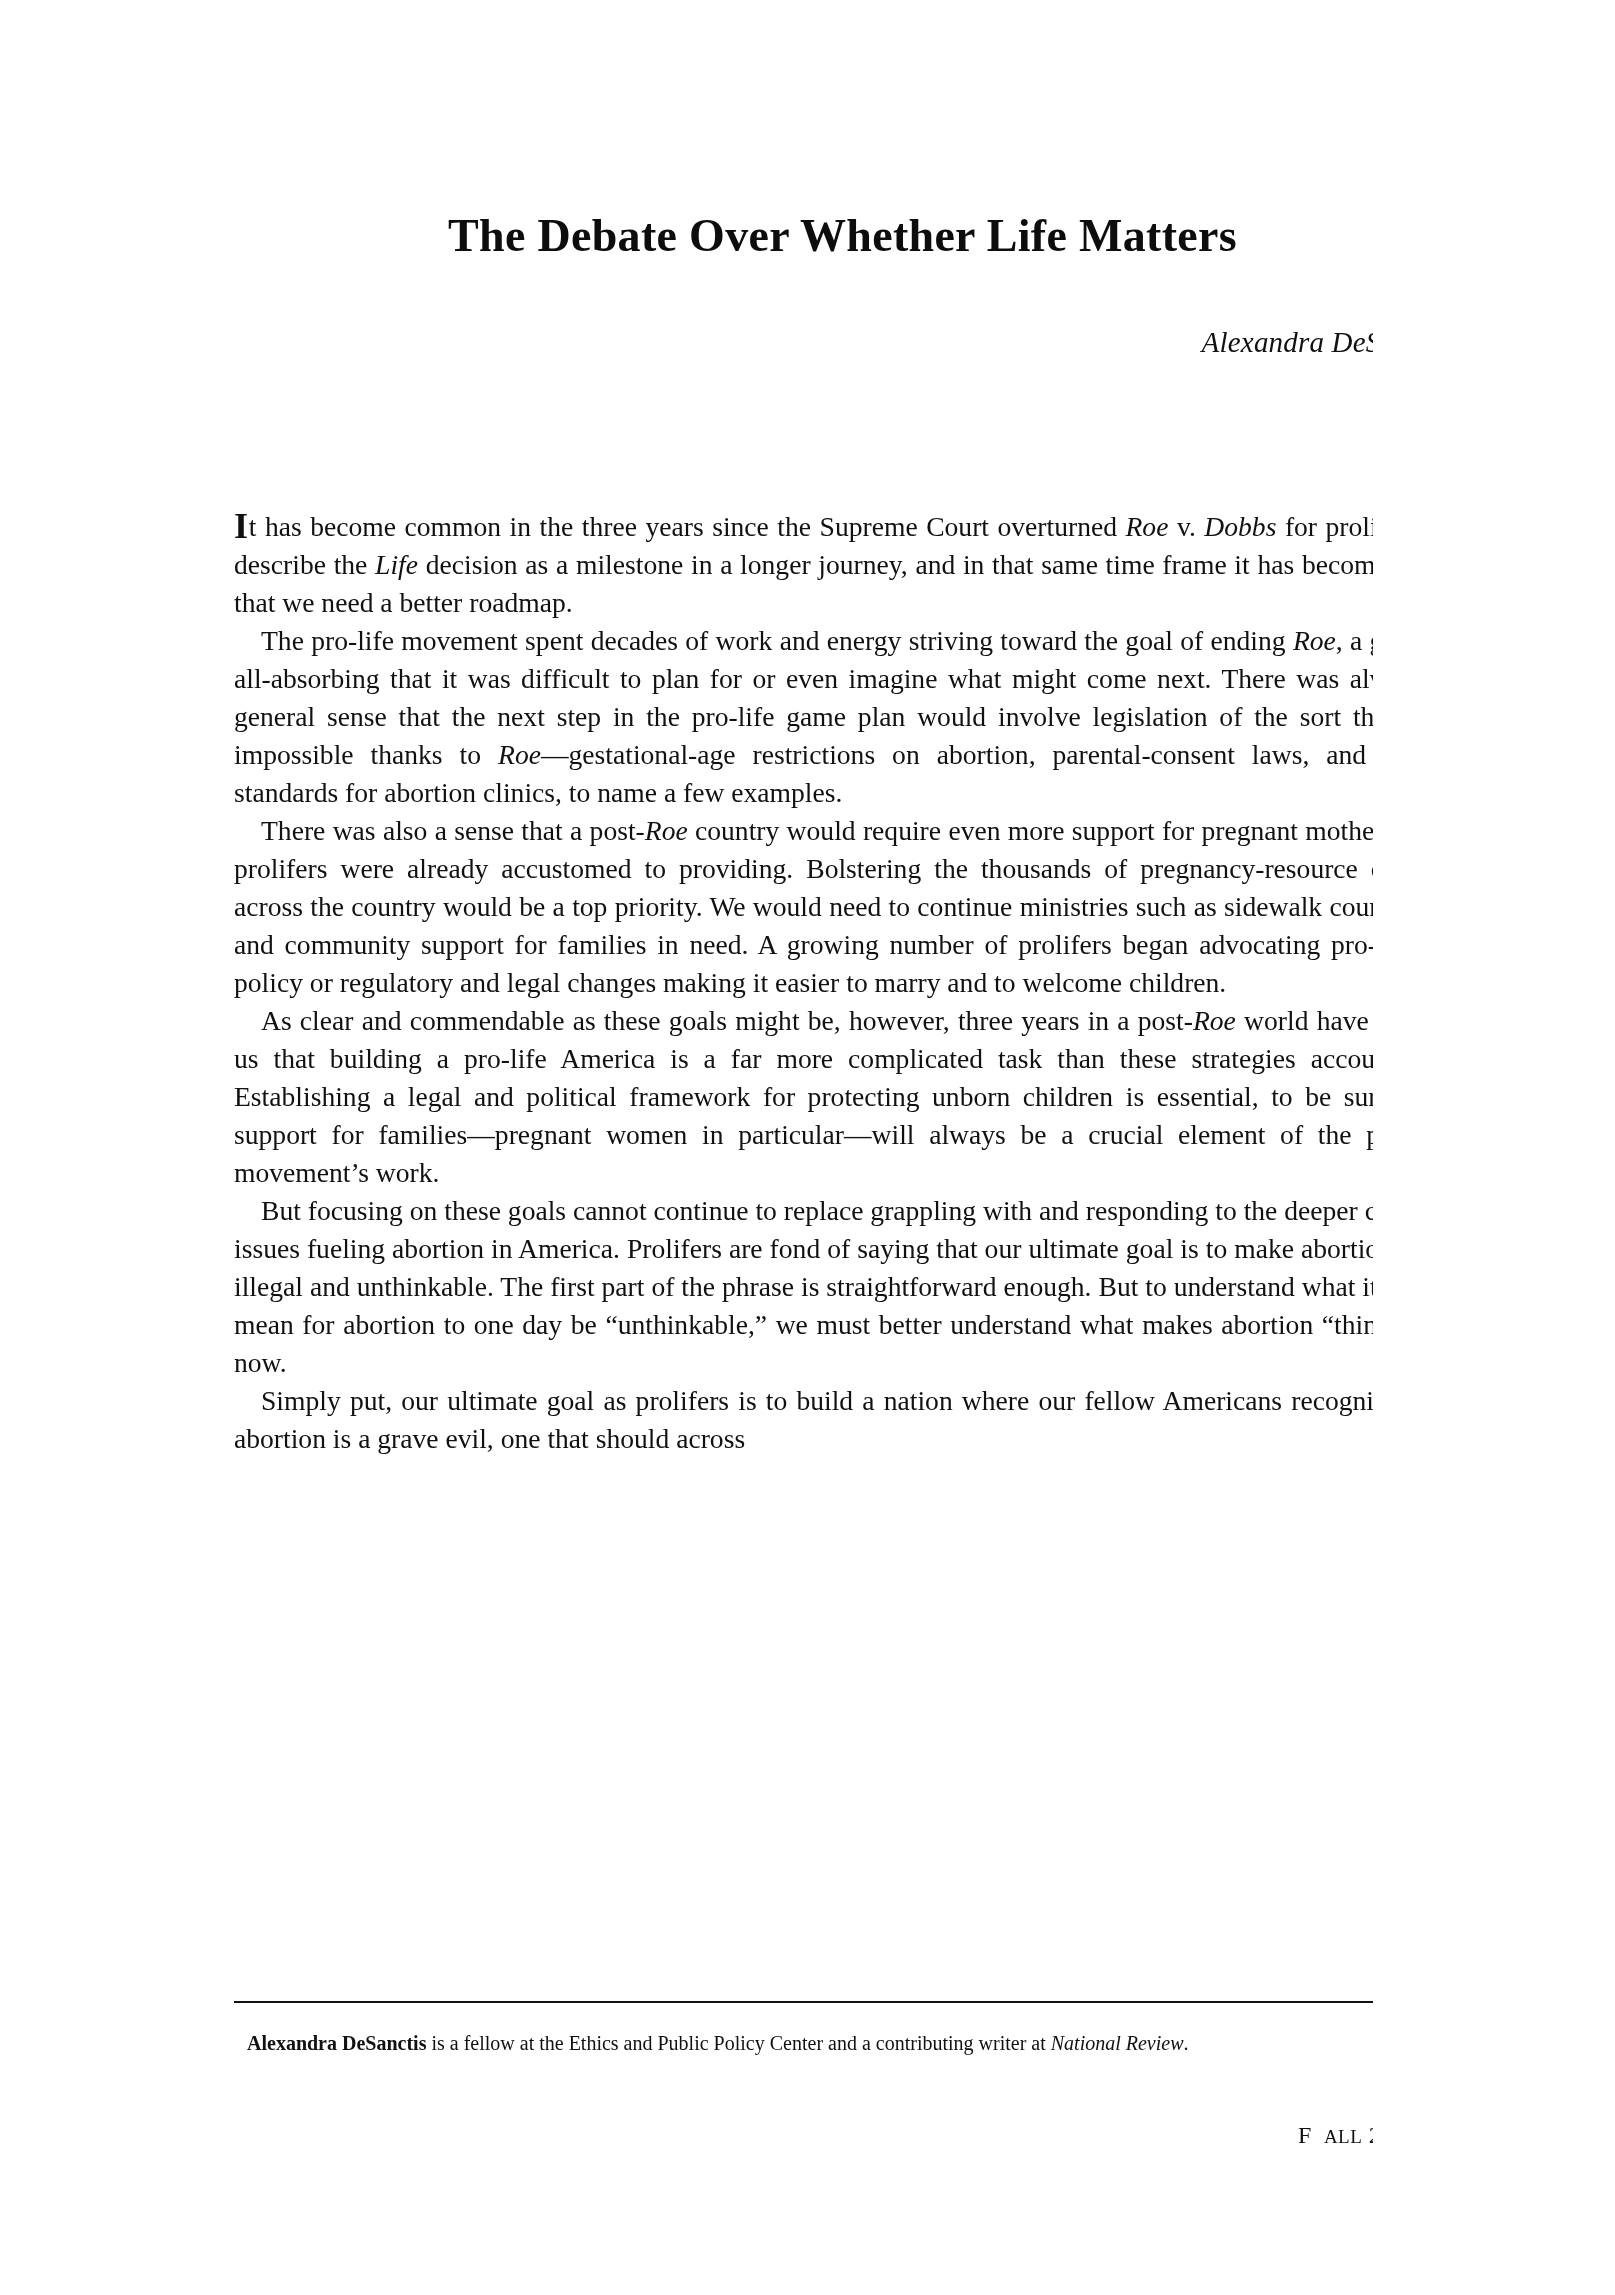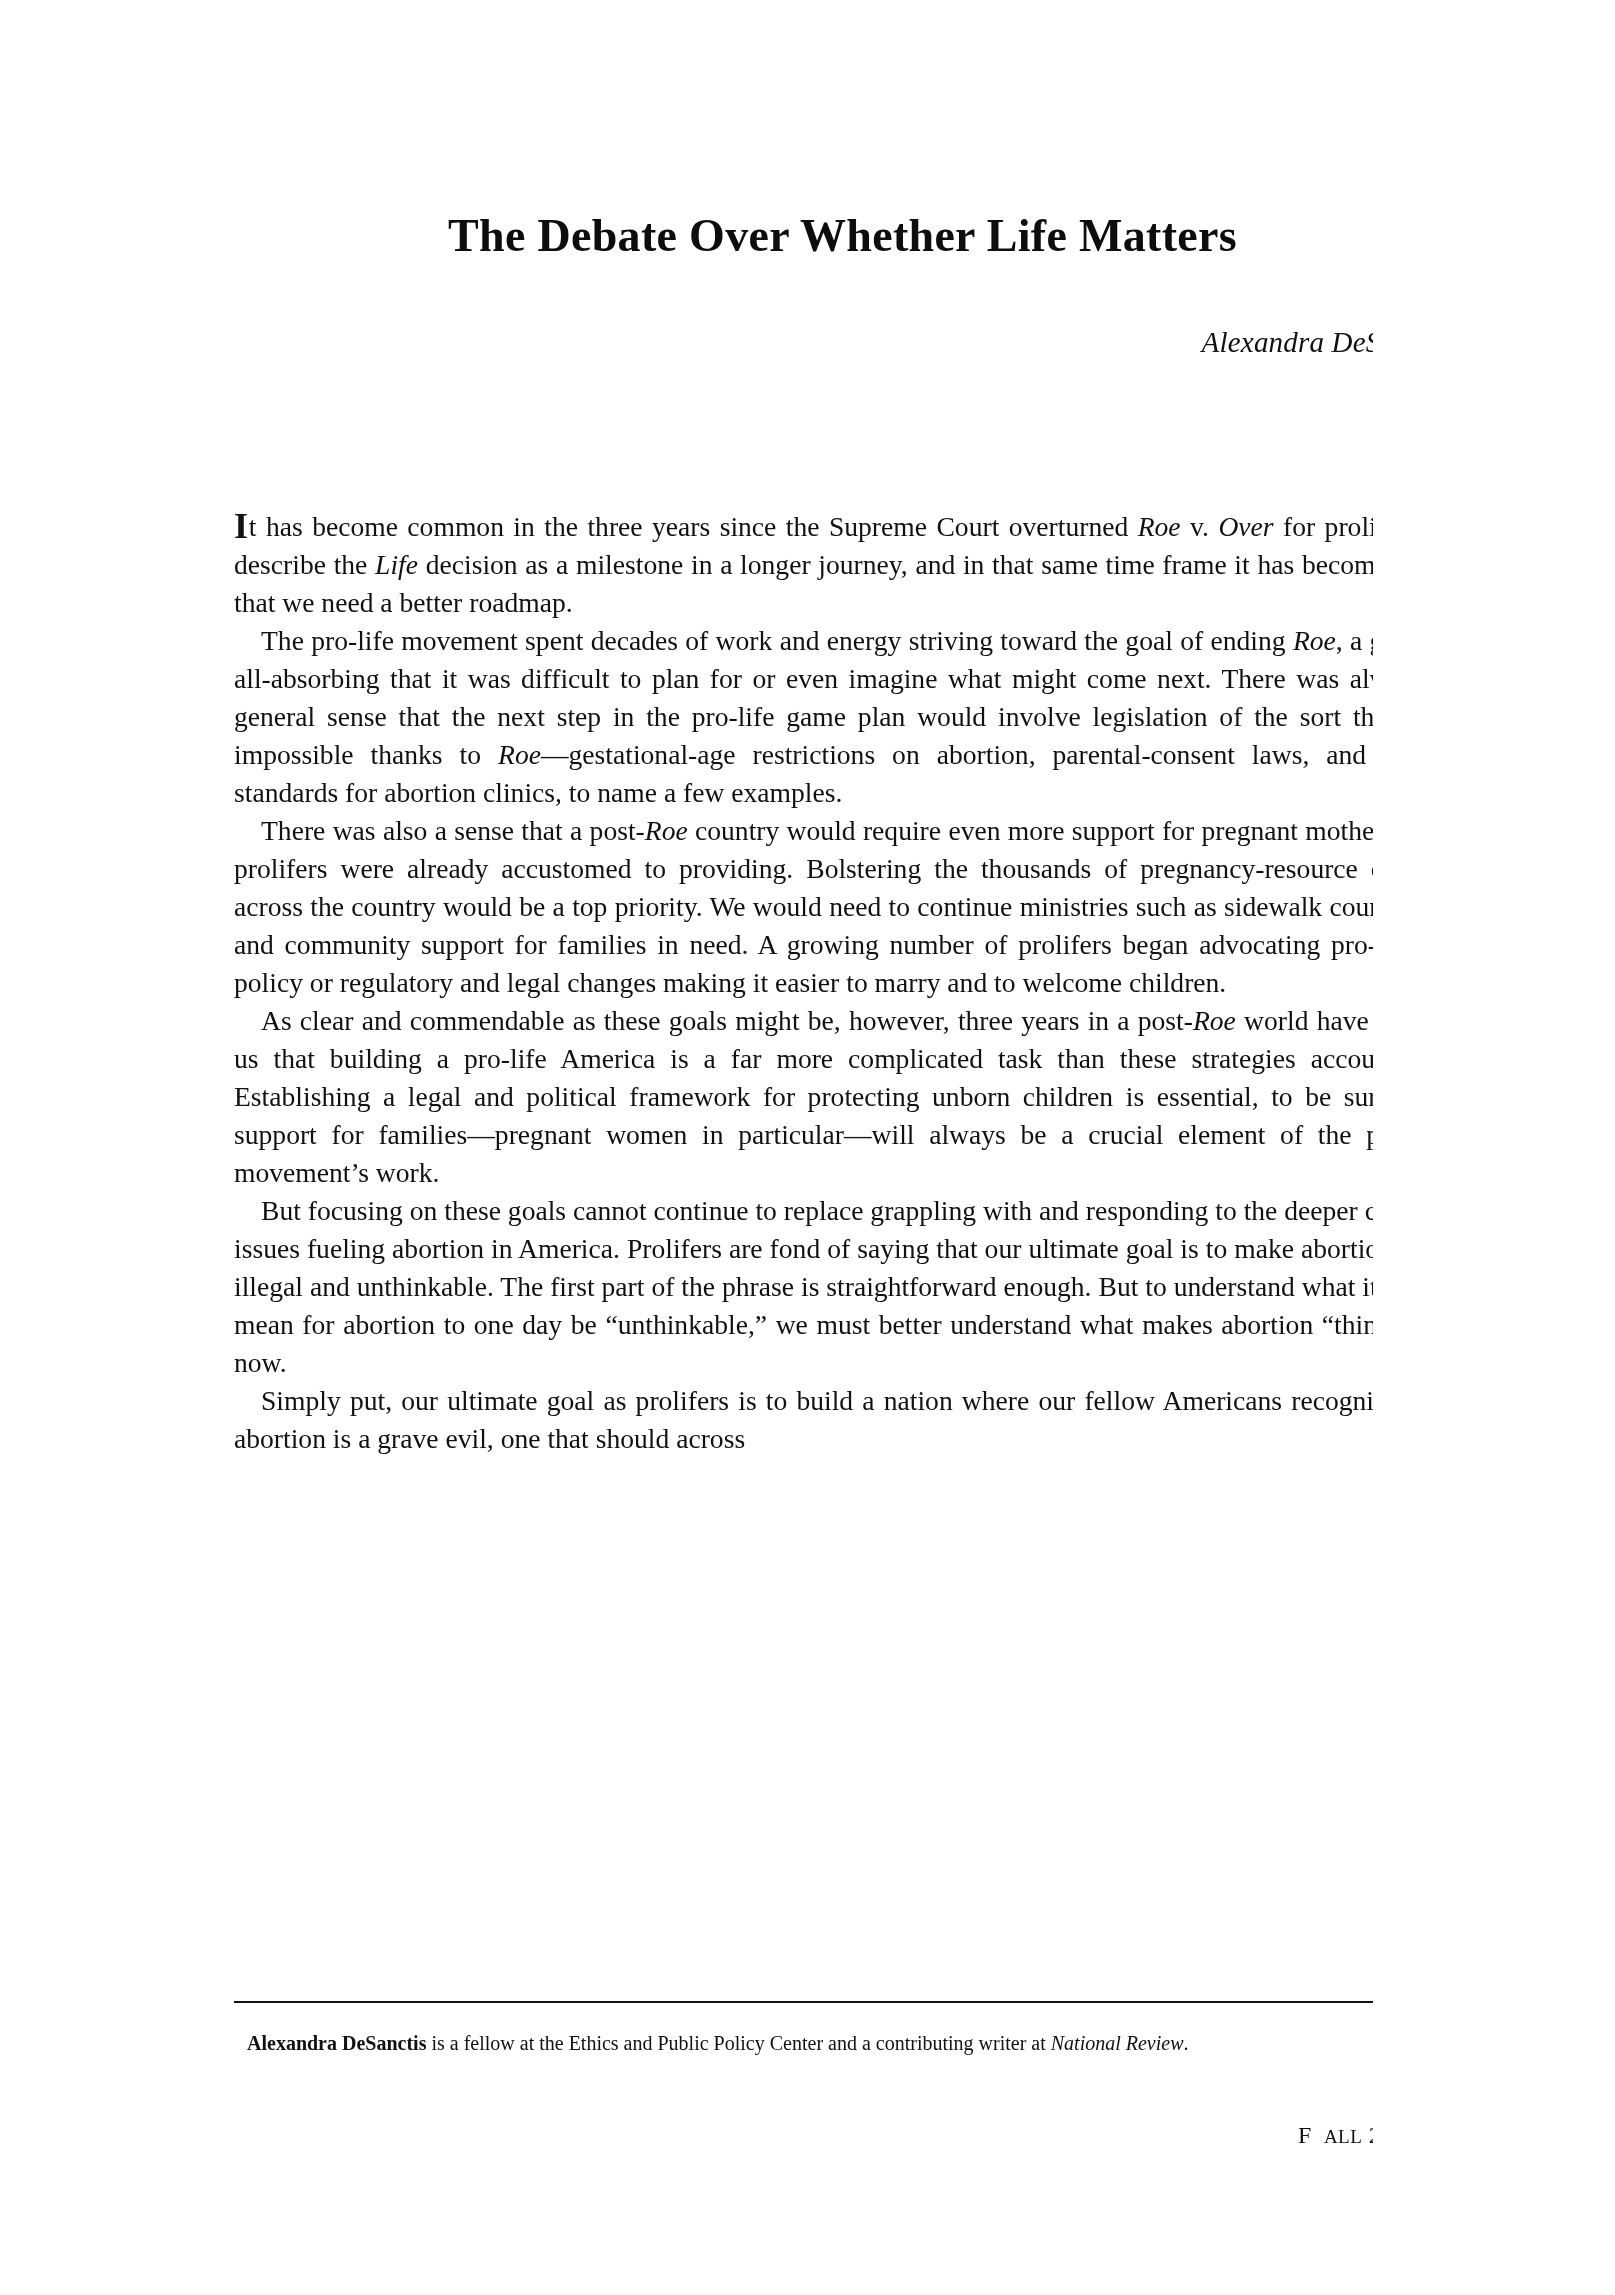--- a/index.html
+++ b/index.html
@@ -143,21 +143,21 @@
 </head>
 <body>
 
 <div class="page">
 
   <h1 class="article-title">The Debate Over Whether Life Matters</h1>
 
   <div class="byline">Alexandra DeSanctis</div>
 
   <div class="body-text">
-    <p class="first"><span class="dropcap">I</span><span>t has become common in the three years since the Supreme Court overturned <em class="work">Roe</em> v. <em class="work">Over</em> for prolifers to describe the <em class="work">Life</em> decision as a milestone in a longer journey, and in that same time frame it has become clear that we need a better roadmap.</span></p>
+    <p class="first"><span class="dropcap">I</span><span>t has become common in the three years since the Supreme Court overturned <em class="work">Roe</em> v. <em class="work">Dobbs</em> for prolifers to describe the <em class="work">Life</em> decision as a milestone in a longer journey, and in that same time frame it has become clear that we need a better roadmap.</span></p>
     <p><span>The pro-life movement spent decades of work and energy striving toward the goal of ending <em class="work">Roe</em>, a goal so all-absorbing that it was difficult to plan for or even imagine what might come next. There was always a general sense that the next step in the pro-life game plan would involve legislation of the sort that was impossible thanks to <em class="work">Roe</em>—gestational-age restrictions on abortion, parental-consent laws, and safety standards for abortion clinics, to name a few examples.</span></p>
     <p><span>There was also a sense that a post-<em class="work">Roe</em> country would require even more support for pregnant mothers than prolifers were already accustomed to providing. Bolstering the thousands of pregnancy-resource centers across the country would be a top priority. We would need to continue ministries such as sidewalk counseling and community support for families in need. A growing number of prolifers began advocating pro-family policy or regulatory and legal changes making it easier to marry and to welcome children.</span></p>
     <p><span>As clear and commendable as these goals might be, however, three years in a post-<em class="work">Roe</em> world have shown us that building a pro-life America is a far more complicated task than these strategies account for. Establishing a legal and political framework for protecting unborn children is essential, to be sure, and support for families—pregnant women in particular—will always be a crucial element of the pro-life movement’s work.</span></p>
     <p><span>But focusing on these goals cannot continue to replace grappling with and responding to the deeper cultural issues fueling abortion in America. Prolifers are fond of saying that our ultimate goal is to make abortion both illegal and unthinkable. The first part of the phrase is straightforward enough. But to understand what it might mean for abortion to one day be “unthinkable,” we must better understand what makes abortion “thinkable” now.</span></p>
     <p><span>Simply put, our ultimate goal as prolifers is to build a nation where our fellow Americans recognize that abortion is a grave evil, one that should across</span></p>
   </div>
 
   <div class="footnote-rule"></div>
 
   <div class="footnote">

